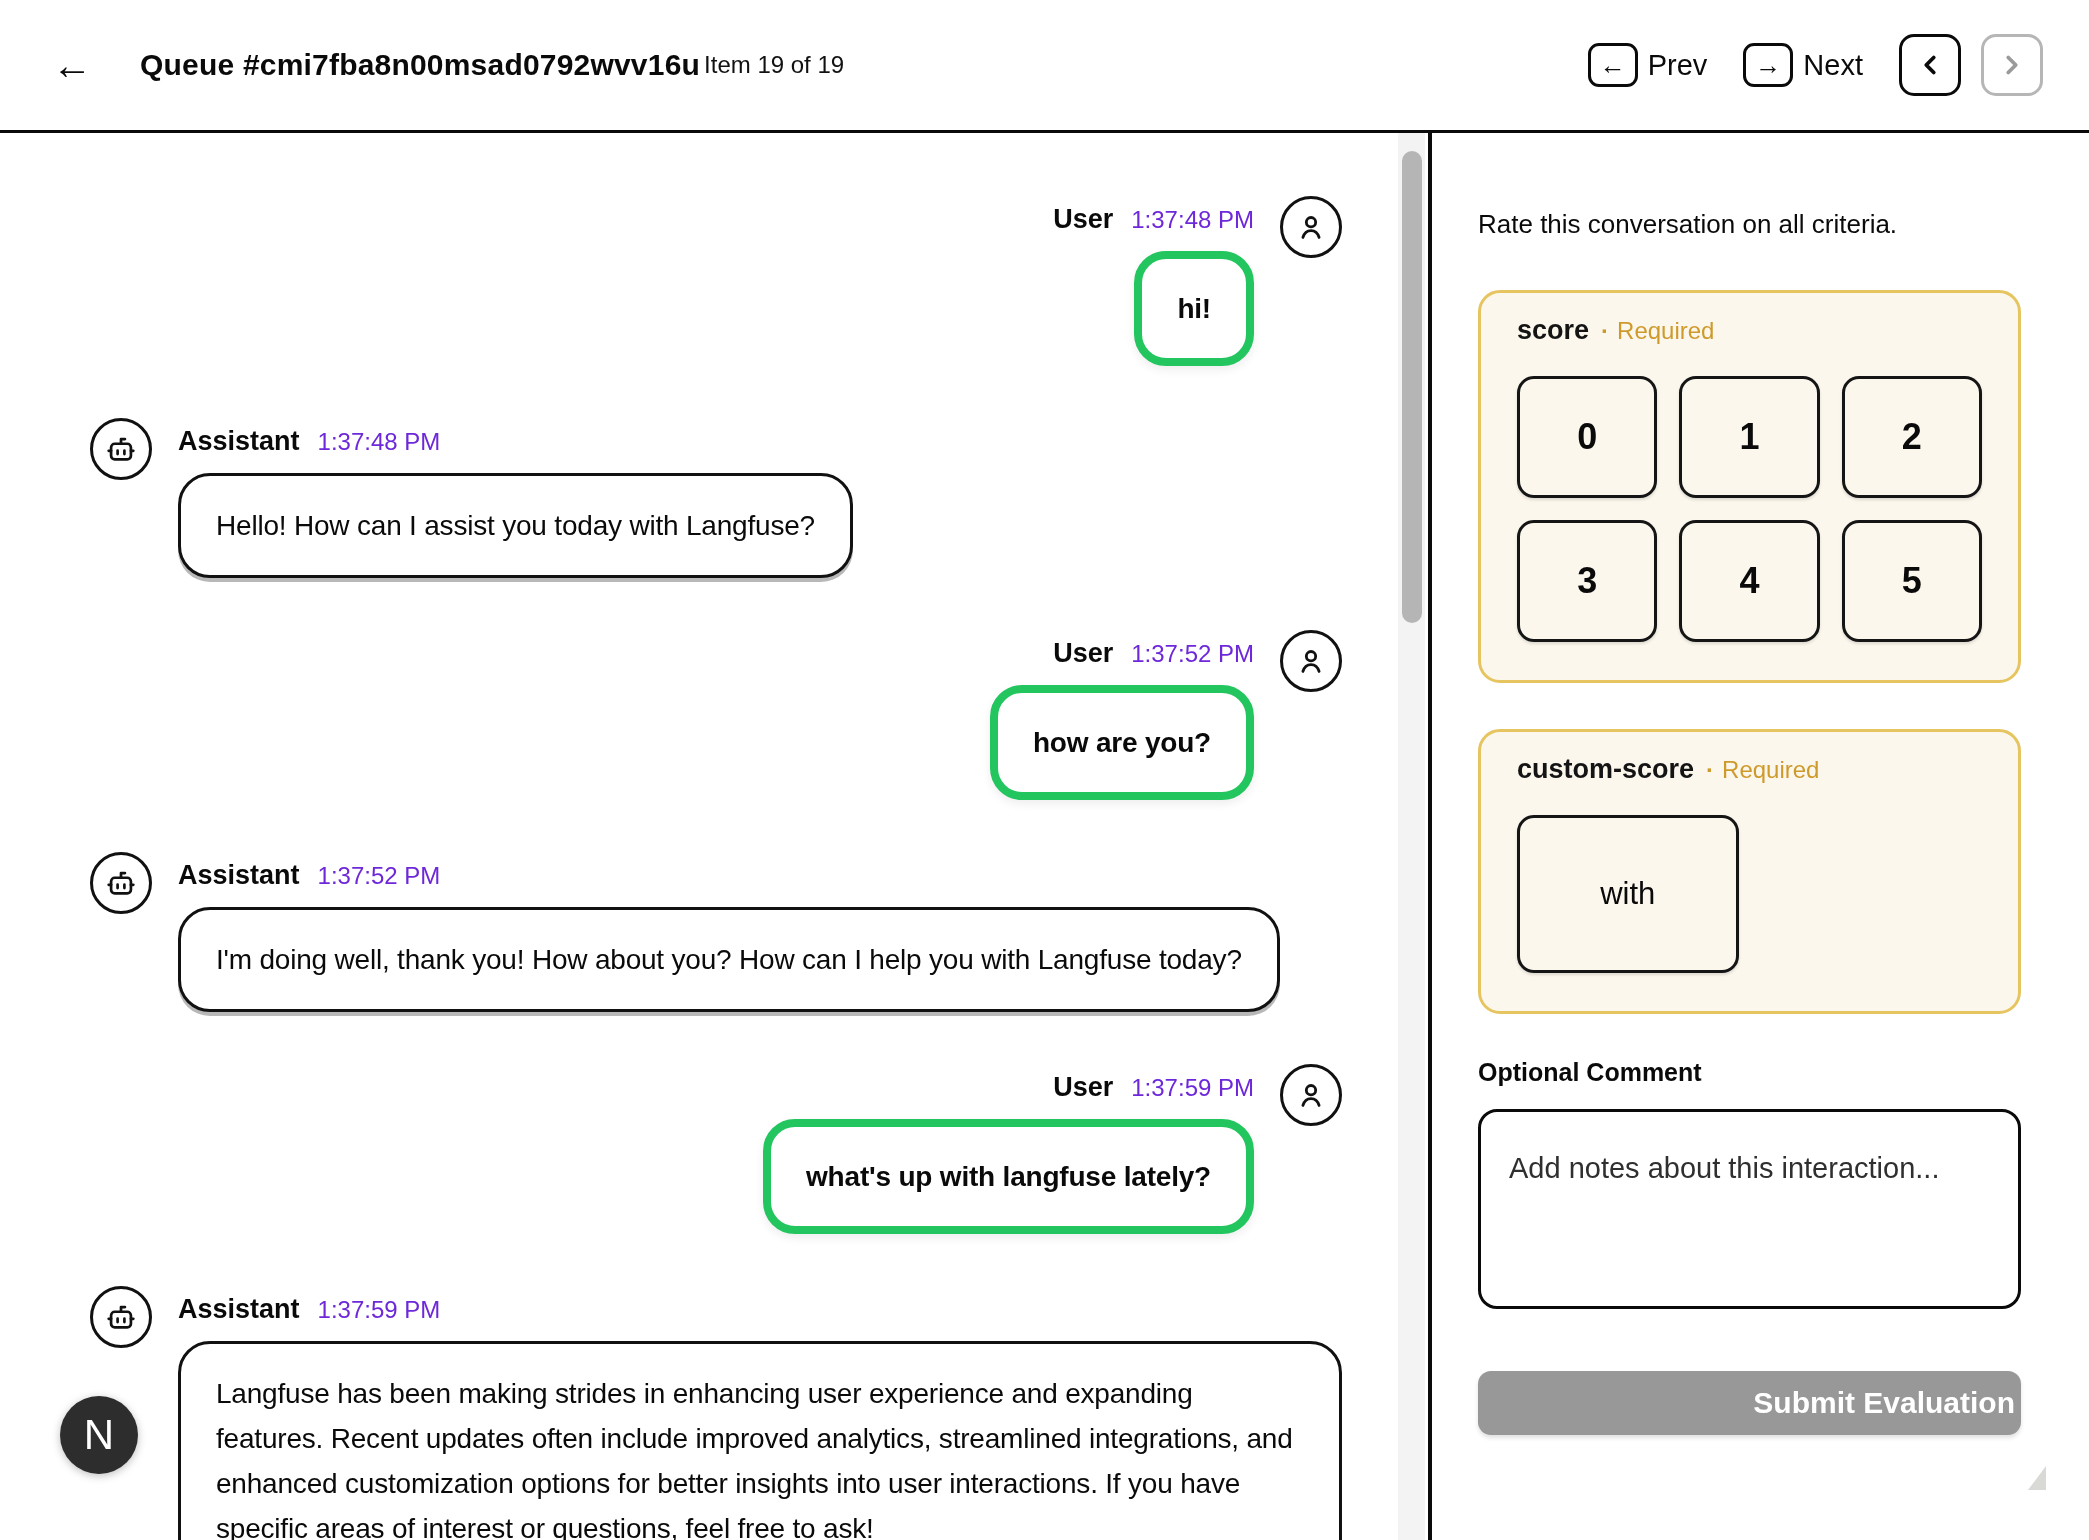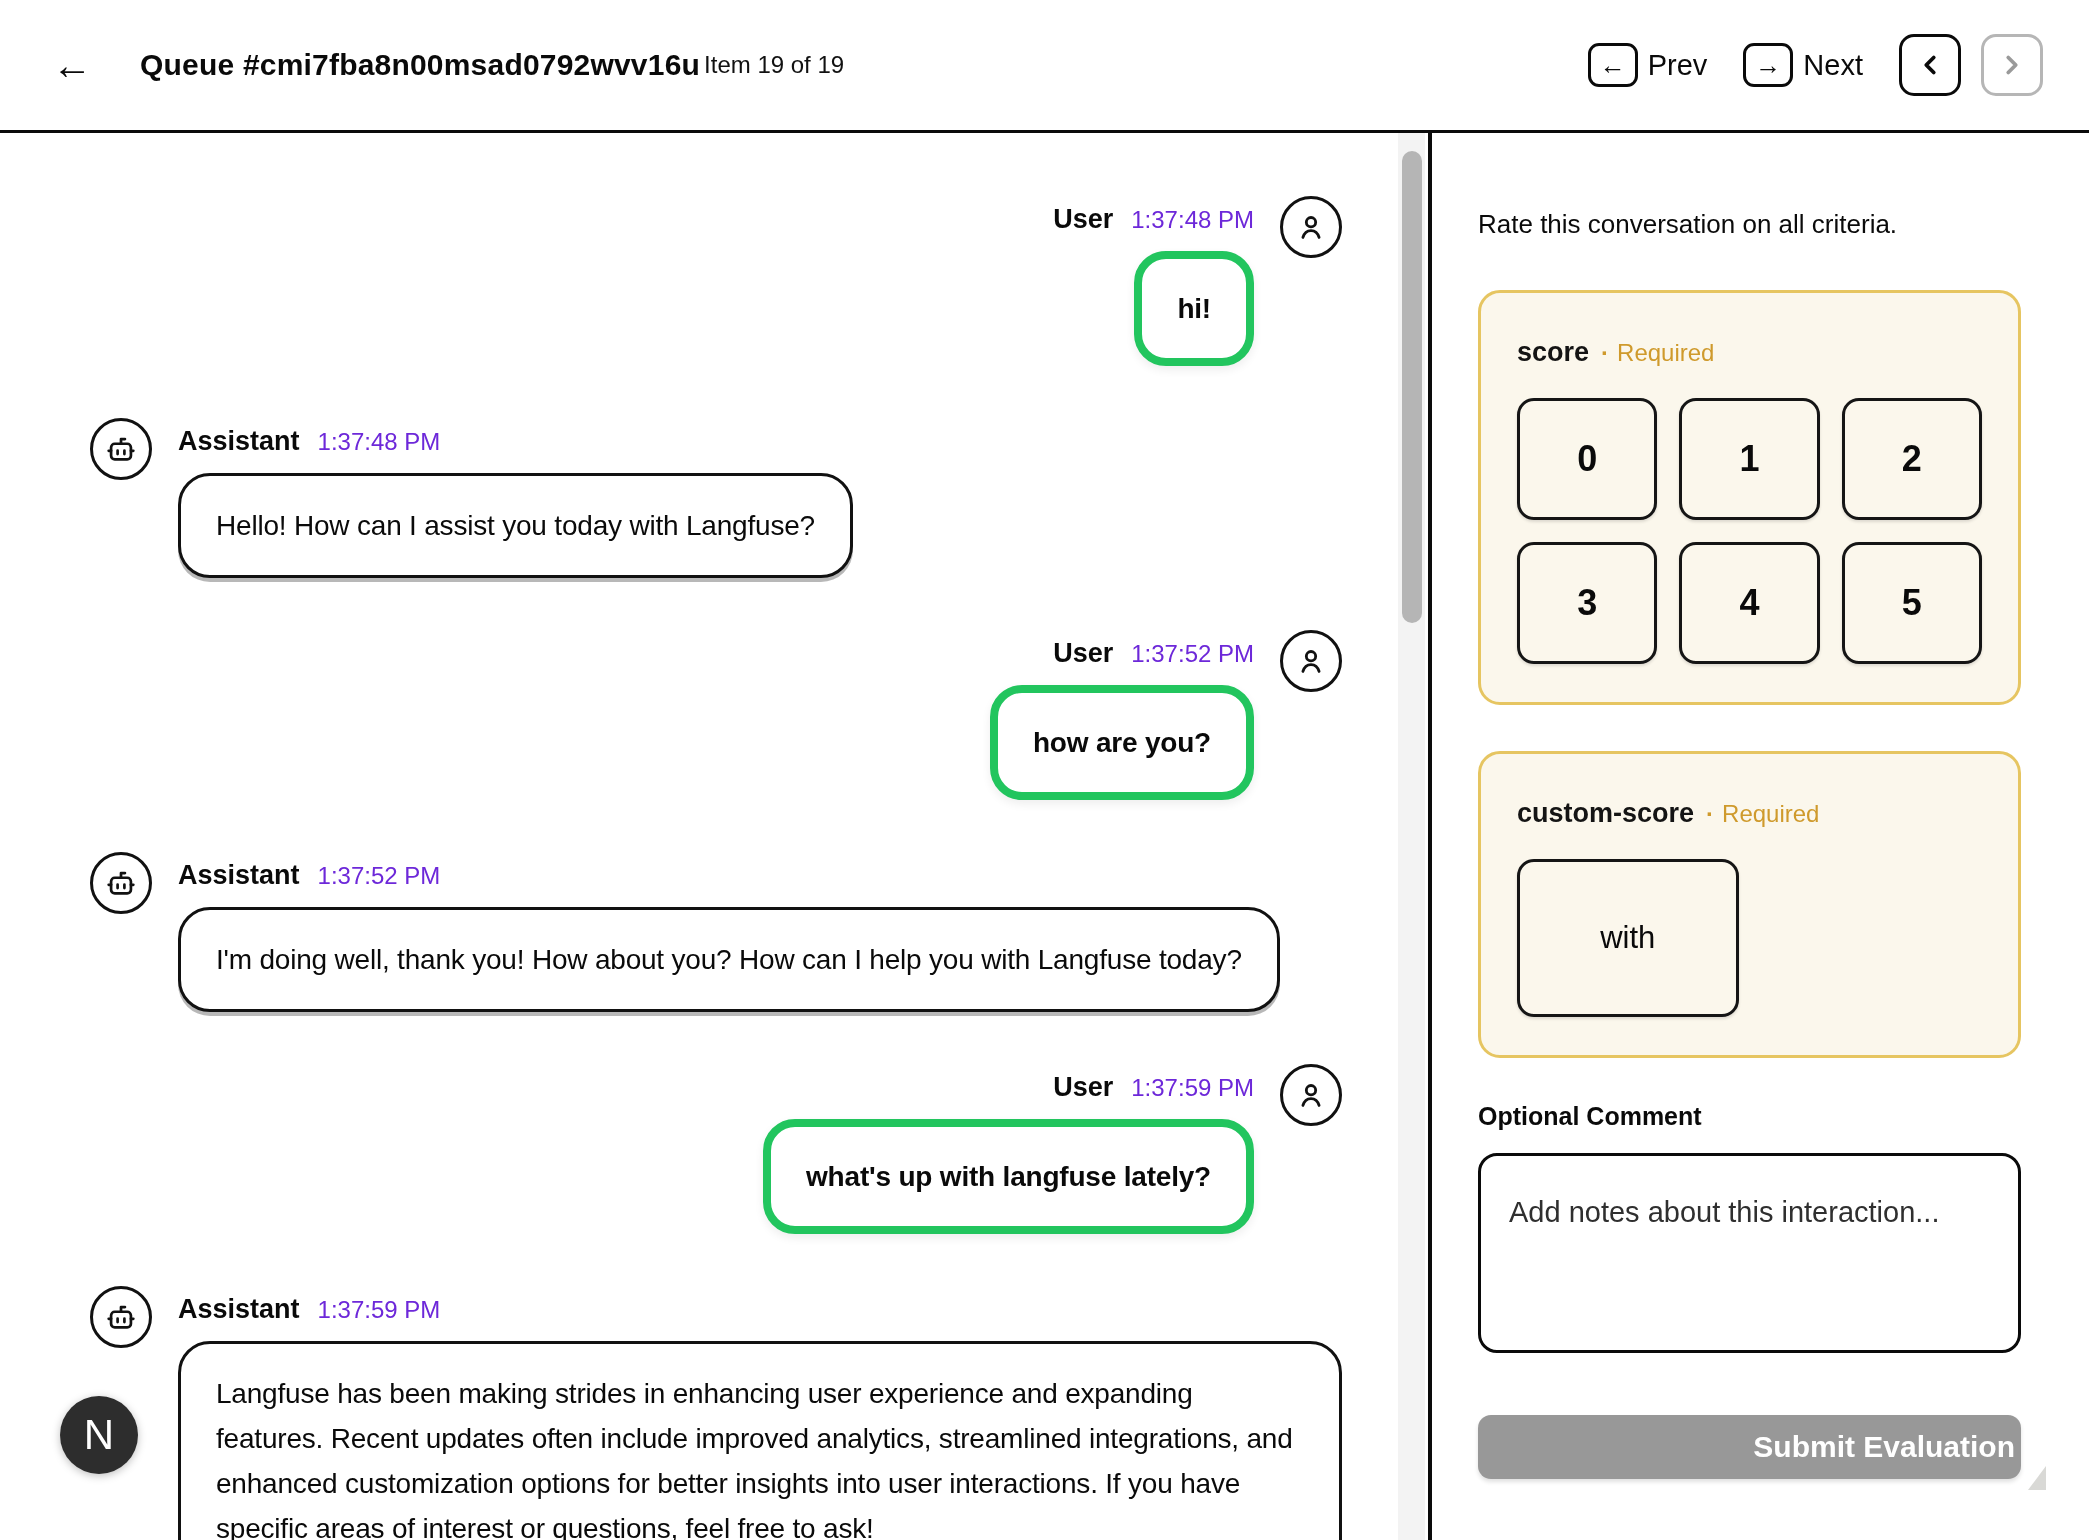--- a/index.html
+++ b/index.html
@@ -92,21 +92,21 @@
   
   .eval-panel {
     position:absolute; top:133px; left:1432px; right:0; bottom:0;
     padding:50px 68px 0 46px; background:#fff;
   }
   .eval-heading { font-size:27px; font-weight:600; letter-spacing:2.5px; color:#0a0a0a; }
   .eval-subheading { margin-top:26px; font-size:26px; color:#0a0a0a; }
 
   .criteria-card {
     margin-top:50px; border:3px solid #e6c561; background:#fbf7ec;
-    border-radius:22px; padding:44px 36px 38px 36px;
+    border-radius:22px; padding:22px 36px 38px 36px;
   }
   .criteria-card + .criteria-card { margin-top:46px; }
   .criterion-head { display:flex; align-items:baseline; gap:12px; }
   .criterion-name { font-size:27px; font-weight:700; color:#141414; }
   .criterion-required { font-size:24px; color:#cf9a2c; }
   .criterion-required .bullet { font-weight:700; margin-right:8px; }
   .options-grid { margin-top:30px; display:grid; grid-template-columns:repeat(3,1fr); gap:22px; }
   .options-grid.two-col { grid-template-columns:repeat(2,1fr); }
   .option-btn {
     height:122px; border:3px solid #151515; border-radius:17px;

